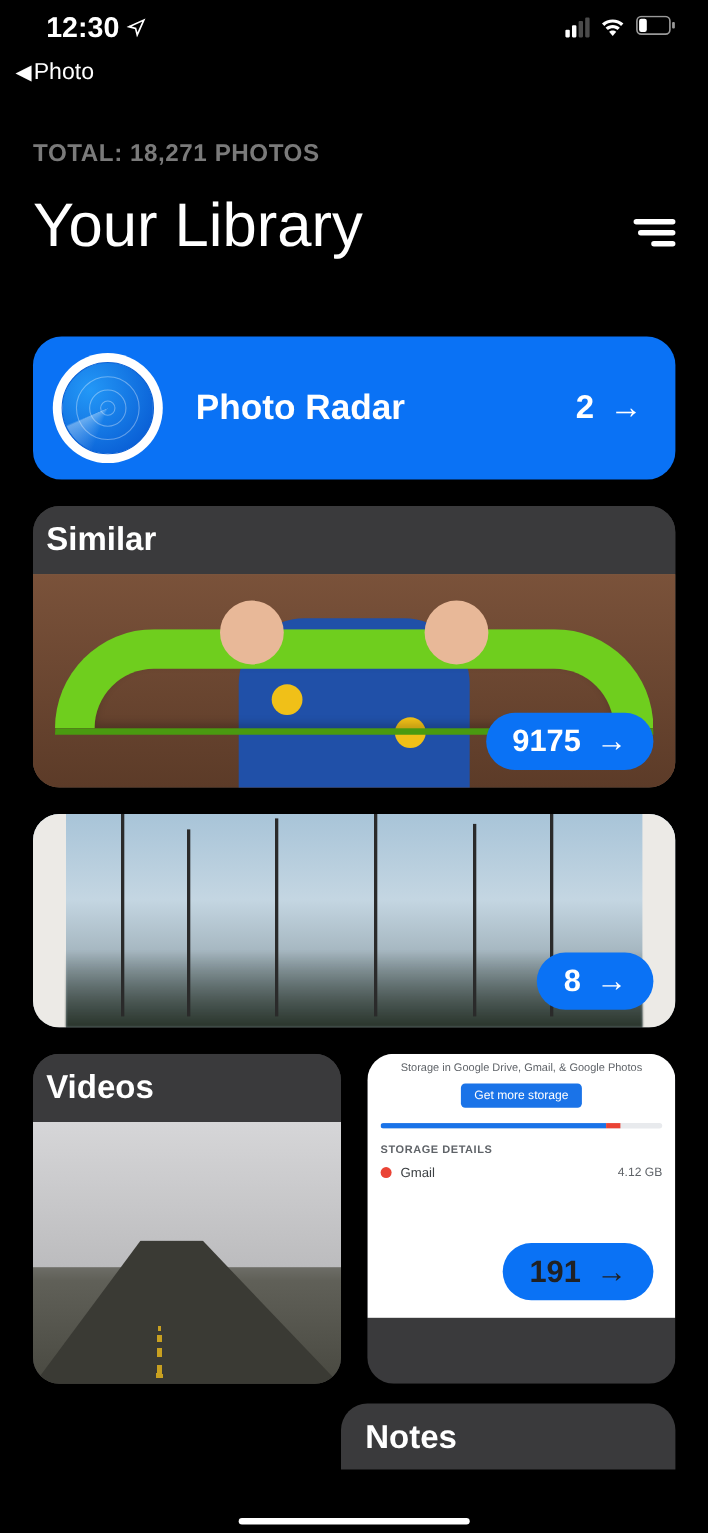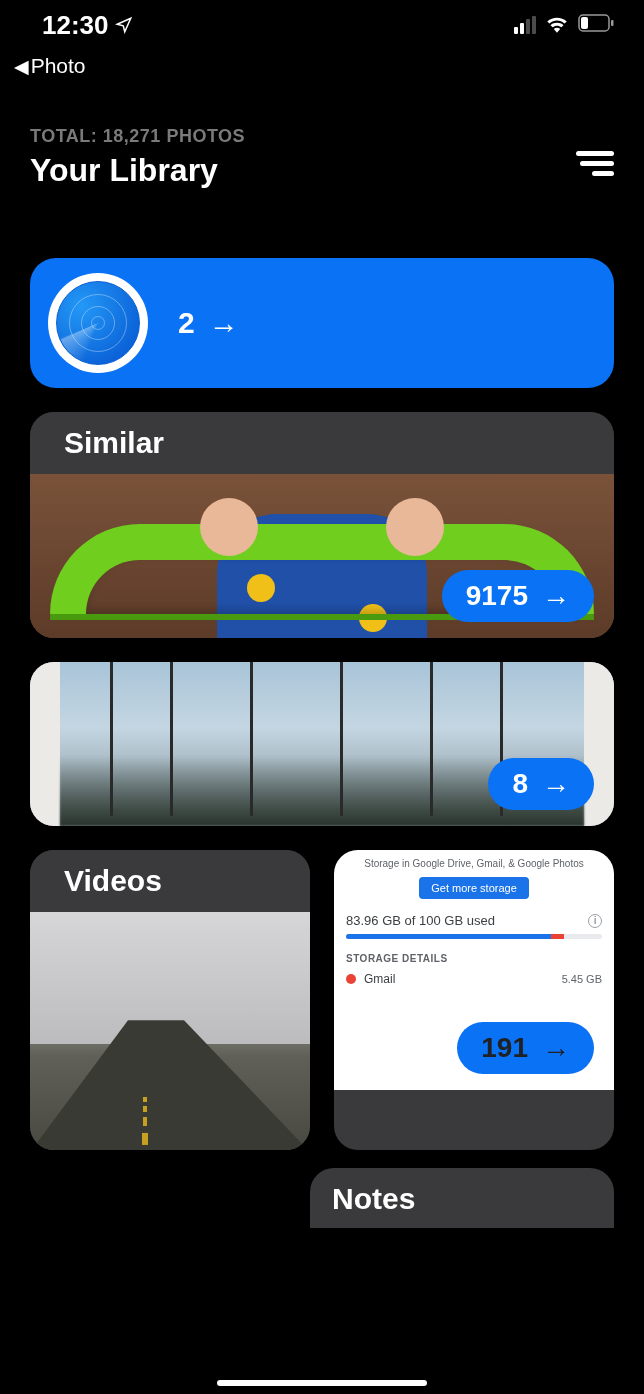--- a/index.html
+++ b/index.html
@@ -73,30 +73,30 @@
 
     
     .header {
       padding: 48px 30px 10px 30px;
       display: flex;
       justify-content: space-between;
       align-items: flex-end;
     }
     .header-text { }
     .total-label {
-      font-size: 18px;
+      font-size: 22px;
       font-weight: 600;
       color: #7a7a7a;
       letter-spacing: 0.5px;
     }
     .page-title {
-      font-size: 32px;
-      font-weight: 700;
+      font-size: 56px;
+      font-weight: 400;
       line-height: 1.1;
-      margin-top: 6px;
+      margin-top: 22px;
     }
     .menu-btn {
       display: flex;
       flex-direction: column;
       gap: 5px;
       align-items: flex-end;
       padding-bottom: 12px;
       cursor: pointer;
     }
     .menu-line {
@@ -175,26 +175,26 @@
     
     .card {
       border-radius: 24px;
       overflow: hidden;
       background: #3a3a3c;
       position: relative;
       cursor: pointer;
     }
     .card-header {
       background: rgba(58,58,60,0.97);
-      padding: 14px 34px;
+      padding: 14px 12px;
       font-size: 30px;
       font-weight: 700;
     }
     .card-body {
-      height: 164px;
+      height: 194px;
       position: relative;
     }
     .card-similar .card-body {
       background: linear-gradient(180deg, #8a6a4a 0%, #6a4830 100%);
       position: relative;
     }
     
     .floor {
       position:absolute; inset:0;
       background: linear-gradient(180deg, #7a523a 0%, #5c3b28 100%);
@@ -451,20 +451,21 @@
 
   <div class="radar-banner">
     <div class="radar-icon-wrap">
       <div class="radar-icon-inner">
         <div class="radar-ring rr1"></div>
         <div class="radar-ring rr2"></div>
         <div class="radar-ring rr3"></div>
         <div class="radar-sweep"></div>
       </div>
     </div>
+    <div class="radar-title">Photo Radar</div>
     <div class="radar-count">
       <span>2</span>
       <span class="arrow">→</span>
     </div>
   </div>
 
   <div class="card card-similar">
     <div class="card-header">Similar</div>
     <div class="card-body">
       <div class="floor"></div>
@@ -505,35 +506,31 @@
         <div class="sky"></div>
         <div class="road"></div>
         <div class="road-line"></div>
       </div>
     </div>
 
     <div class="card card-screenshots">
       <div class="card-body">
         <div class="ss-small">Storage in Google Drive, Gmail, &amp; Google Photos</div>
         <div class="ss-btn">Get more storage</div>
-        <div class="ss-used">
-          <span>83.96 GB of 100 GB used</span>
-          <span class="info-icon">i</span>
-        </div>
         <div class="ss-bar">
           <div class="ss-bar-seg1"></div>
           <div class="ss-bar-seg2"></div>
         </div>
         <div class="ss-section-label">STORAGE DETAILS</div>
         <div class="ss-item">
           <div class="ss-item-left">
             <span class="dot red"></span>
             <span>Gmail</span>
           </div>
-          <span class="ss-size">5.45 GB</span>
+          <span class="ss-size">4.12 GB</span>
         </div>
         <div class="pill">
           <span>191</span>
           <span class="arrow">→</span>
         </div>
       </div>
     </div>
   </div>
 
   <div class="notes-row">

